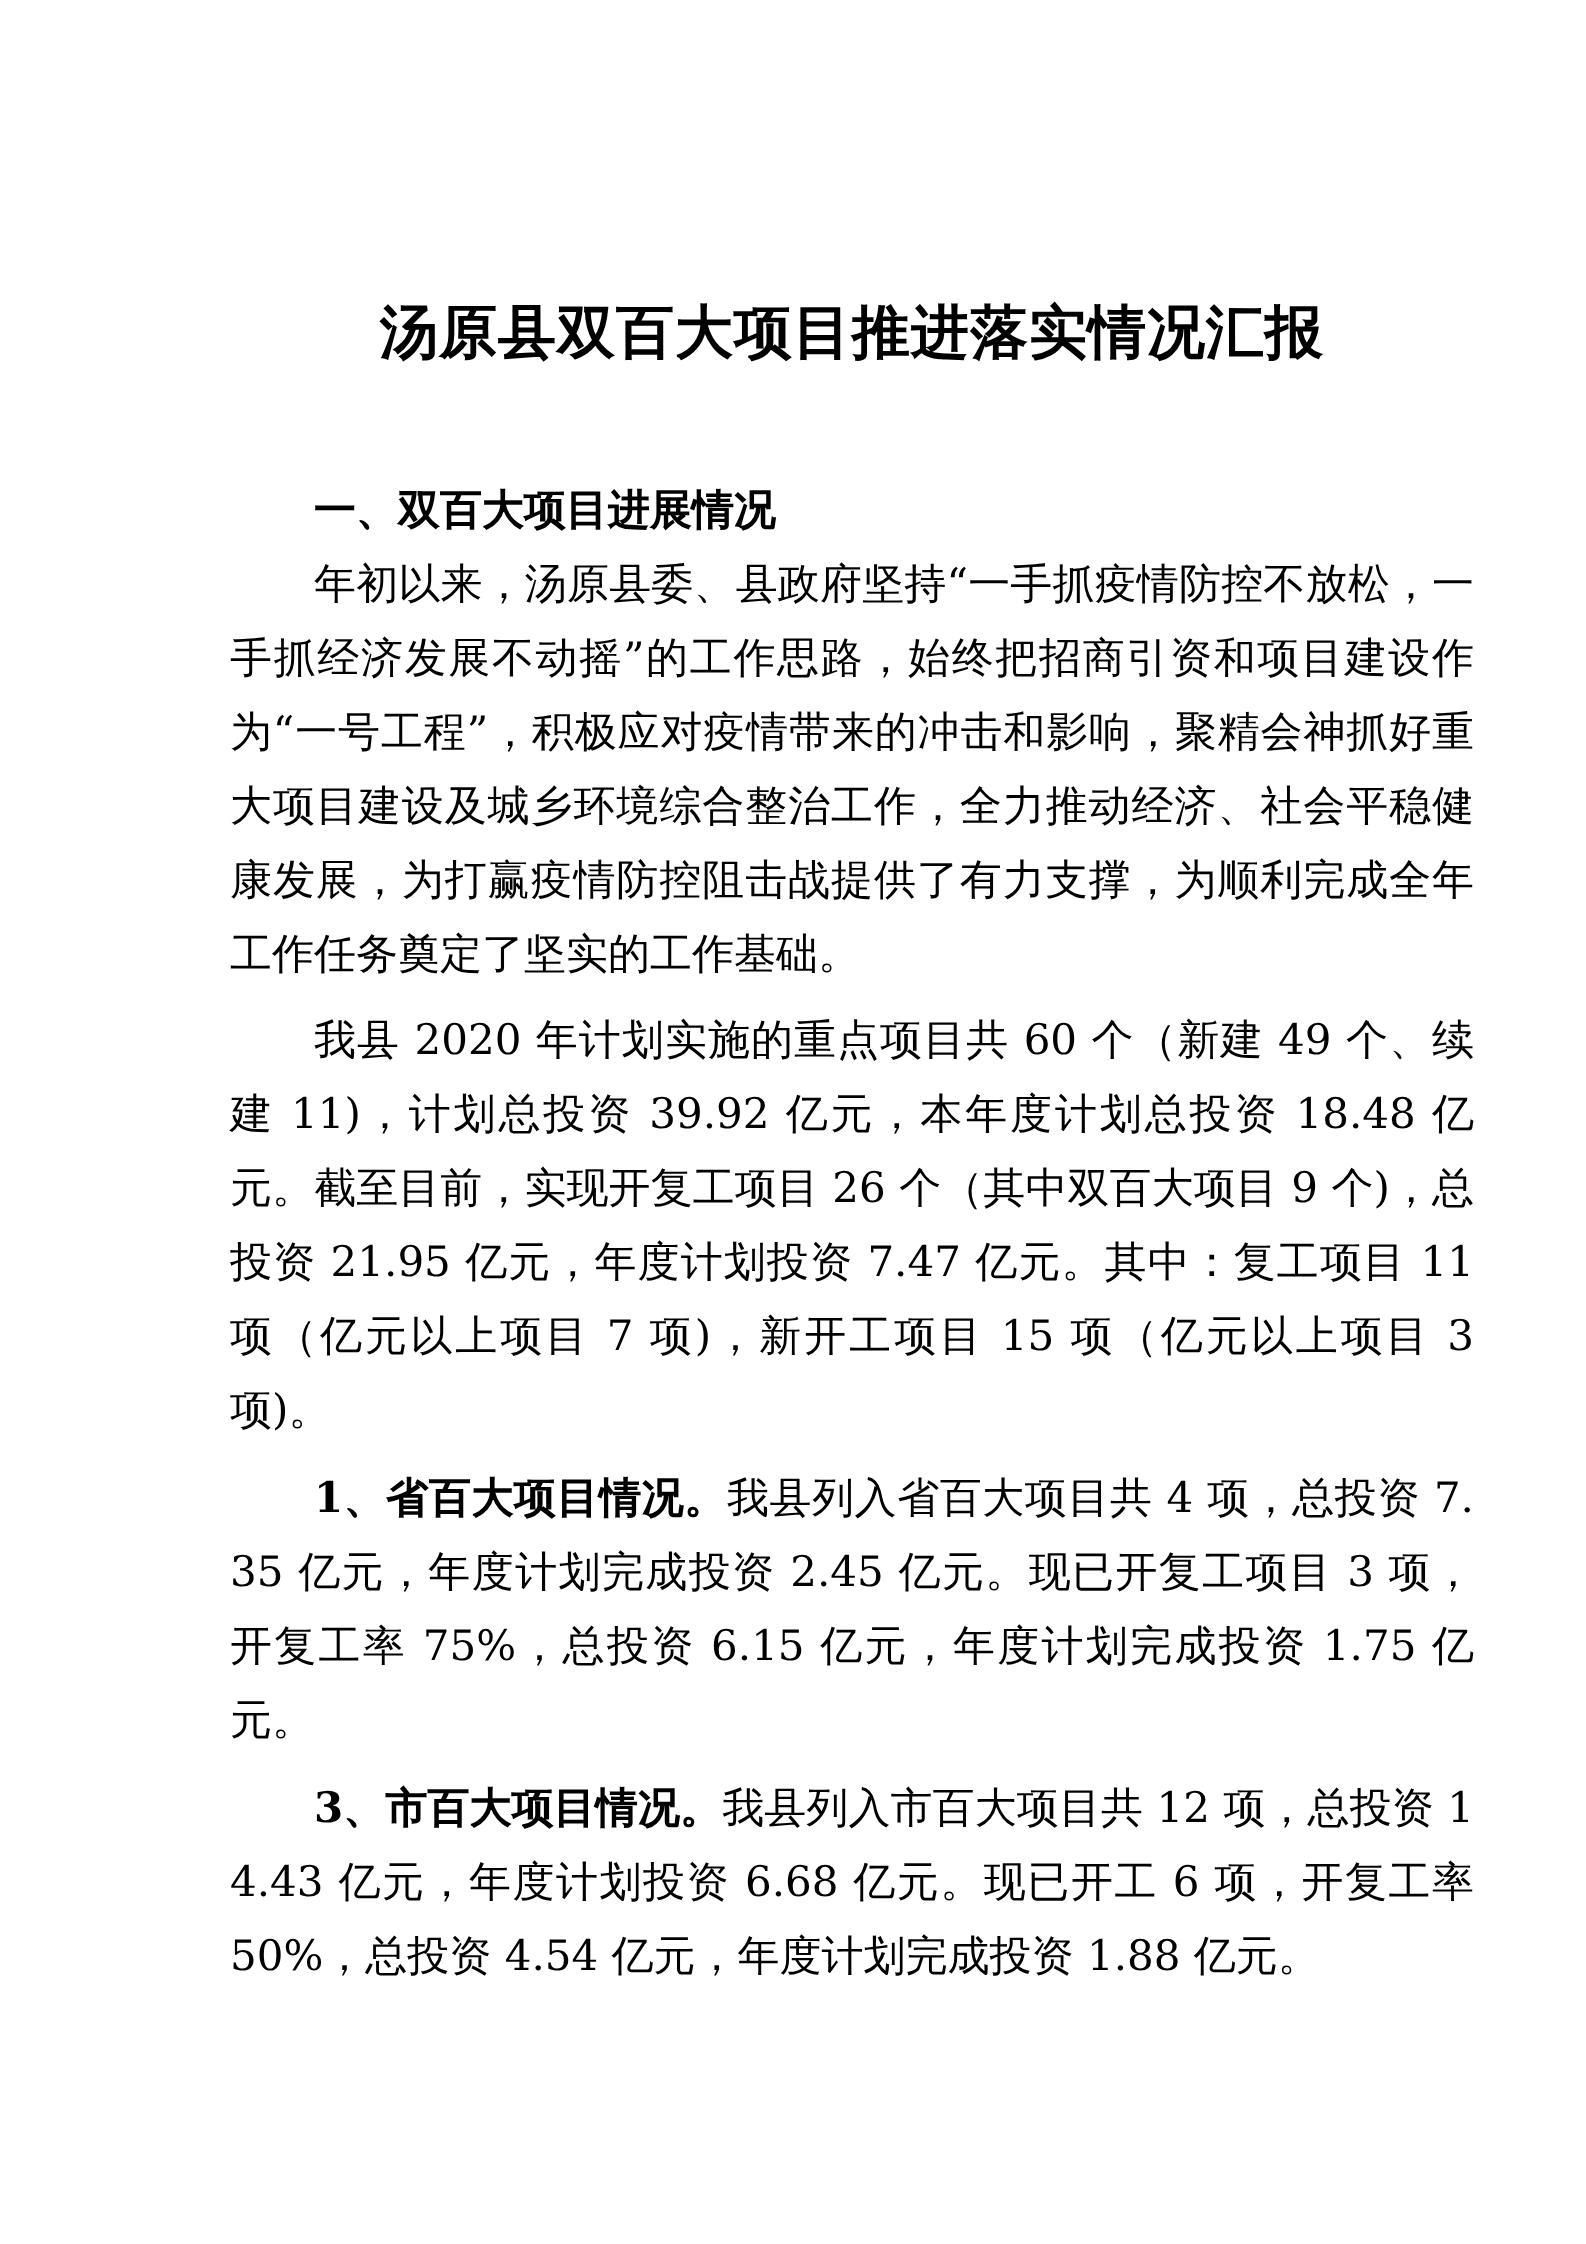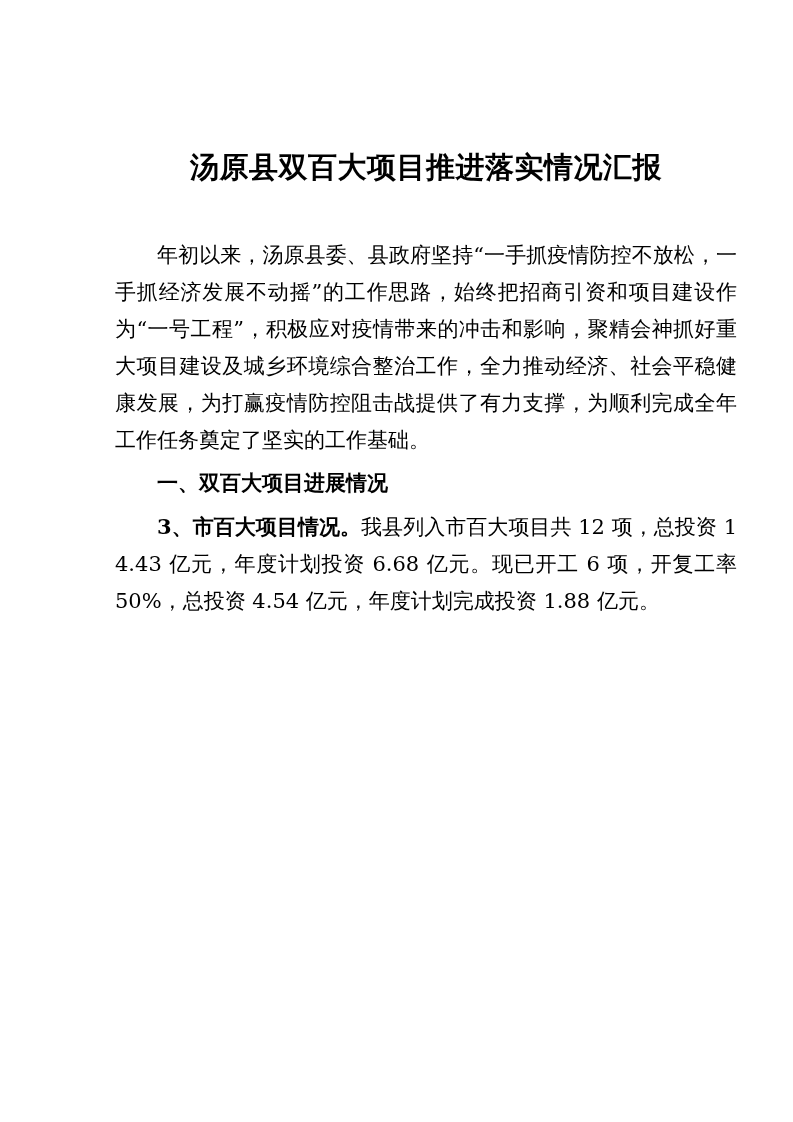--- a/index.html
+++ b/index.html
@@ -47,21 +47,23 @@
     font-weight: bold;
   }
 </style>
 </head>
 <body>
 
 <div class="page">
 
   <h1 class="doc-title">汤原县双百大项目推进落实情况汇报</h1>
 
+  <p class="para heading">一、双百大项目进展情况</p>
+
   <p class="para first">年初以来，汤原县委、县政府坚持“一手抓疫情防控不放松，一手抓经济发展不动摇”的工作思路，始终把招商引资和项目建设作为“一号工程”，积极应对疫情带来的冲击和影响，聚精会神抓好重大项目建设及城乡环境综合整治工作，全力推动经济、社会平稳健康发展，为打赢疫情防控阻击战提供了有力支撑，为顺利完成全年工作任务奠定了坚实的工作基础。</p>
 
-  <p class="para heading">一、双百大项目进展情况</p>
+  <p class="para">我县 2020 年计划实施的重点项目共 60 个（新建 49 个、续建 11)，计划总投资 39.92 亿元，本年度计划总投资 18.48 亿元。截至目前，实现开复工项目 26 个（其中双百大项目 9 个)，总投资 21.95 亿元，年度计划投资 7.47 亿元。其中：复工项目 11 项（亿元以上项目 7 项)，新开工项目 15 项（亿元以上项目 3 项)。</p>
 
-
+  <p class="para"><span class="lead">1、省百大项目情况。</span><span>我县列入省百大项目共 4 项，总投资 7.35 亿元，年度计划完成投资 2.45 亿元。现已开复工项目 3 项，开复工率 75%，总投资 6.15 亿元，年度计划完成投资 1.75 亿元。</span></p>
 
   <p class="para"><span class="lead">3、市百大项目情况。</span><span>我县列入市百大项目共 12 项，总投资 14.43 亿元，年度计划投资 6.68 亿元。现已开工 6 项，开复工率 50%，总投资 4.54 亿元，年度计划完成投资 1.88 亿元。</span></p>
 
 </div>
 
 </body></html>

